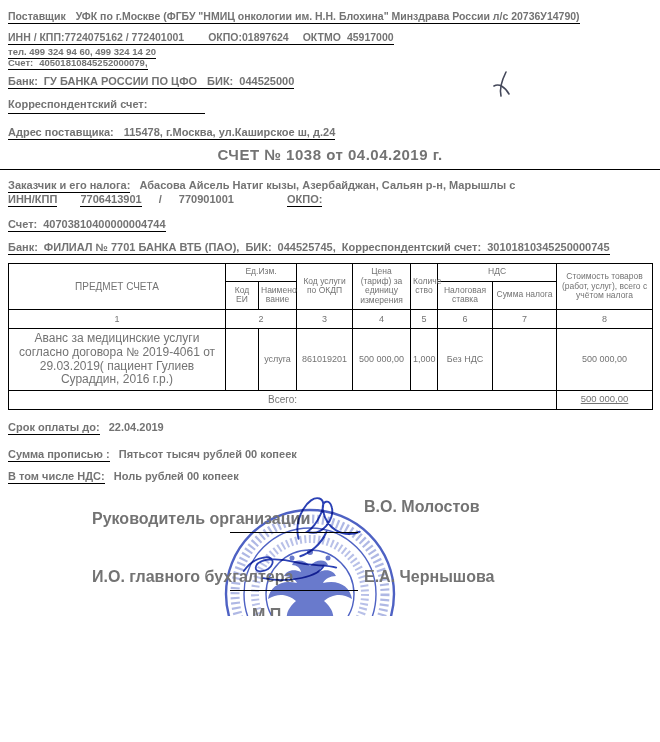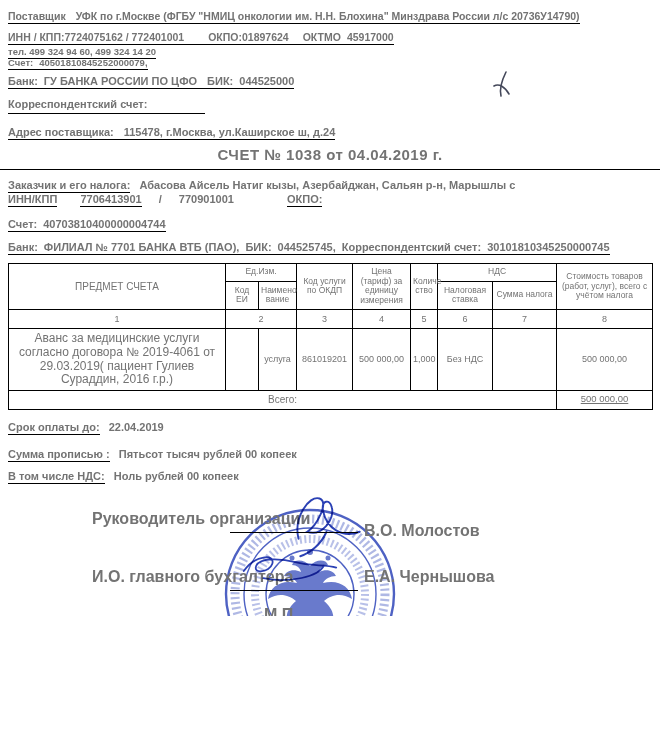--- a/index.html
+++ b/index.html
@@ -183,28 +183,28 @@
   </div>
 
   <div class="ln sz11 mt8">
     <span class="uline">В том числе НДС:</span>
     <span class="g6">Ноль рублей 00 копеек</span>
   </div>
 
   <div class="sig-area">
 
     <div class="abs" style="left:84px;top:16px;">Руководитель организации</div>
-    <div class="abs" style="left:356px;top:28px;">В.О. Молостов</div>
+    <div class="abs" style="left:356px;top:4px;">В.О. Молостов</div>
     <div class="sigline" style="left:222px;top:38px;width:128px;"></div>
 
     <div class="abs" style="left:84px;top:74px;">И.О. главного бухгалтера</div>
     <div class="abs" style="left:356px;top:74px;">Е.А. Чернышова</div>
     <div class="sigline" style="left:222px;top:96px;width:128px;"></div>
 
-    <div class="abs" style="left:256px;top:112px;">М.П.</div>
+    <div class="abs" style="left:244px;top:112px;">М.П.</div>
 
     <svg class="stamp" style="left:212px;top:10px;" width="180" height="180" viewBox="0 0 180 180">
       <g fill="none" stroke="#3a50bd">
         <circle cx="90" cy="90" r="84" stroke-width="2.4"></circle>
         <circle cx="90" cy="90" r="66" stroke-width="1.4"></circle>
         <circle cx="90" cy="90" r="44" stroke-width="1.4"></circle>
         <circle cx="90" cy="90" r="75" stroke-width="9" stroke-dasharray="2.2 2.8" opacity="0.45"></circle>
         <circle cx="90" cy="90" r="55" stroke-width="8" stroke-dasharray="2 2.6" opacity="0.4"></circle>
       </g>
       <g fill="#3a50bd" opacity="0.85">

